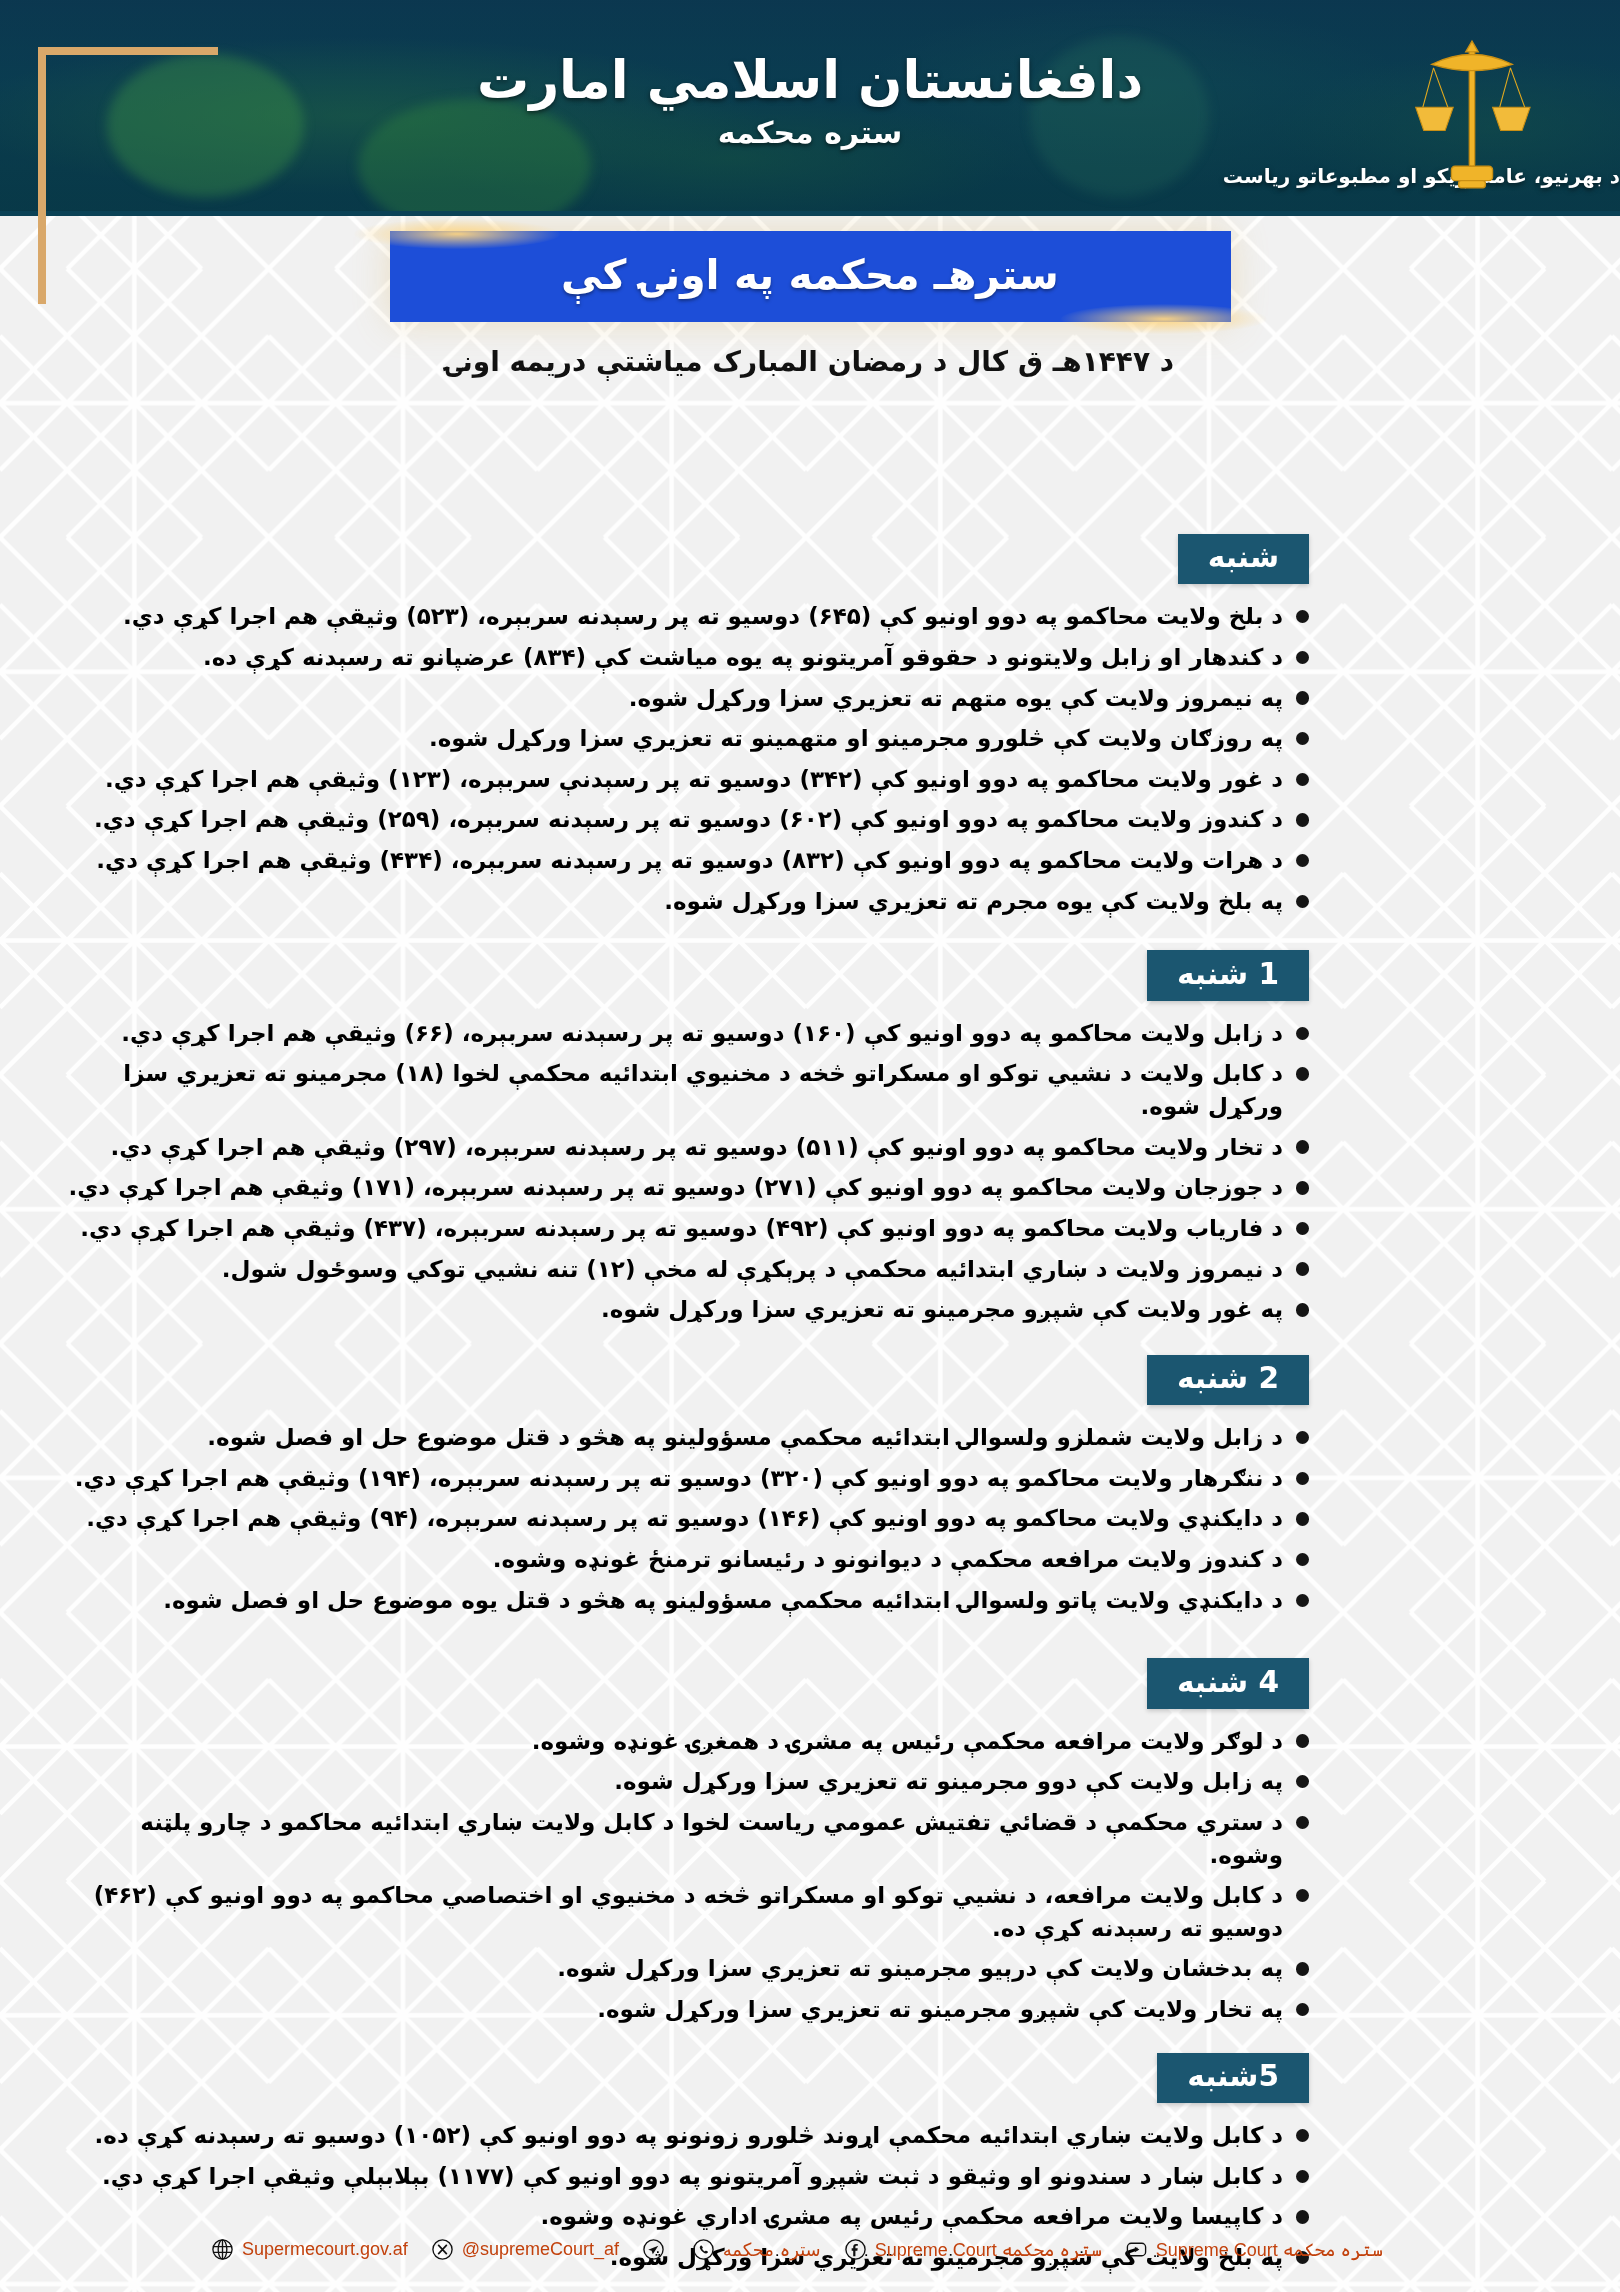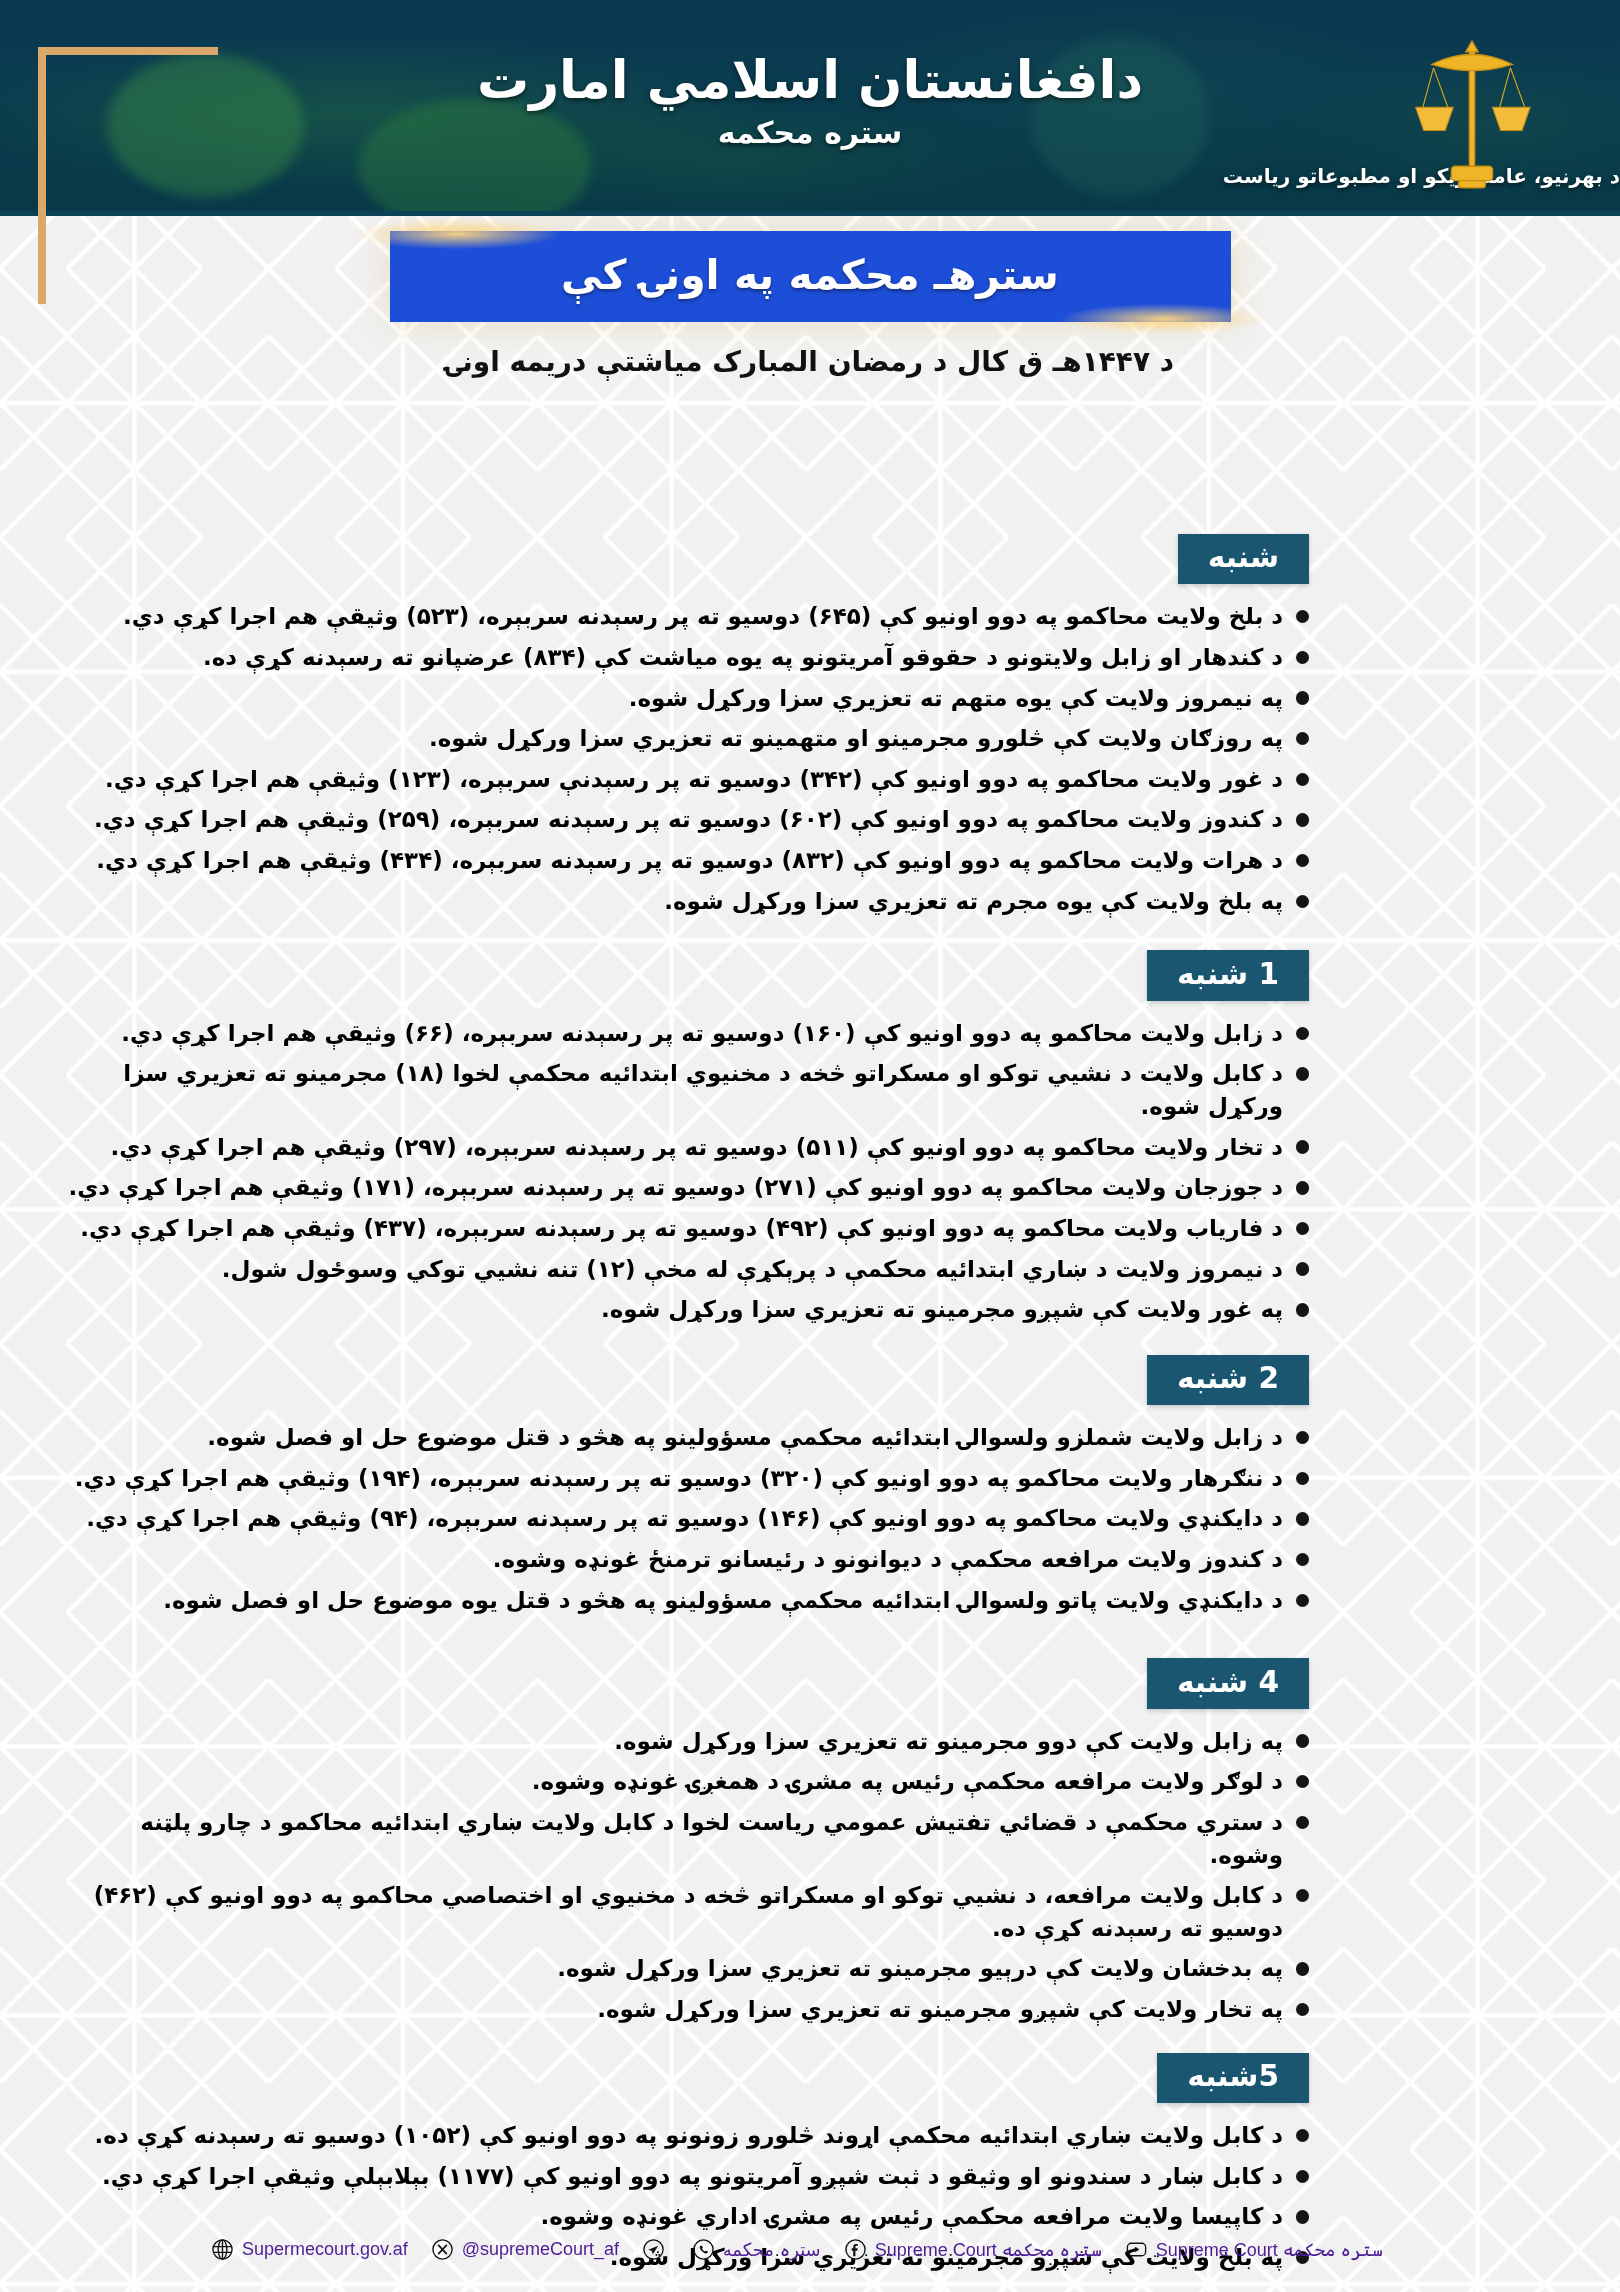--- a/index.html
+++ b/index.html
@@ -121,21 +121,21 @@
   }
 
   
   .footer{
     position:absolute;bottom:32px;left:0;width:1620px;z-index:4;
     direction:ltr;
     display:flex;flex-direction:row;align-items:center;
     padding-left:211px;gap:23px;
   }
   .f-item{display:flex;flex-direction:row;align-items:center;gap:8px;}
-  .f-item .f-label{font-size:18px;color:#4c1d95;font-family:"Liberation Sans",sans-serif;white-space:nowrap;}
+  .f-item .f-label{font-size:18px;color:#c2410c;font-family:"Liberation Sans",sans-serif;white-space:nowrap;}
   .f-item .f-label.rtl{direction:rtl;font-family:"DejaVu Sans",sans-serif;}
   .f-ico{width:23px;height:23px;flex:0 0 auto;}
   .f-ico svg{display:block;width:23px;height:23px;}
 </style>
 </head>
 <body>
 
 <div class="bg-pattern">
   <svg viewBox="0 0 1809 2560" preserveAspectRatio="none" xmlns="http://www.w3.org/2000/svg">
     <defs>
@@ -300,25 +300,25 @@
     </ul>
   </div>
 
   <div class="day-section" style="margin-top:42px;">
     <div class="day-badge-row">
       <span class="day-badge">4 شنبه</span>
     </div>
     <ul class="bullets">
       <li>
           <span class="dot"></span>
+          <span class="txt">د لوګر ولایت مرافعه محکمې رئیس په مشرۍ د همغږۍ غونډه وشوه.</span>
+        </li>
+      <li>
+          <span class="dot"></span>
           <span class="txt">په زابل ولایت کې دوو مجرمینو ته تعزیري سزا ورکړل شوه.</span>
-        </li>
-      <li>
-          <span class="dot"></span>
-          <span class="txt">د لوګر ولایت مرافعه محکمې رئیس په مشرۍ د همغږۍ غونډه وشوه.</span>
         </li>
       <li>
           <span class="dot"></span>
           <span class="txt">د ستري محکمې د قضائي تفتیش عمومي ریاست لخوا د کابل ولایت ښاري ابتدائیه محاکمو د چارو پلټنه وشوه.</span>
         </li>
       <li>
           <span class="dot"></span>
           <span class="txt">د کابل ولایت مرافعه، د نشیي توکو او مسکراتو څخه د مخنیوي او اختصاصي محاکمو په دوو اونیو کې (۴۶۲) دوسیو ته رسېدنه کړې ده.</span>
         </li>
       <li>

